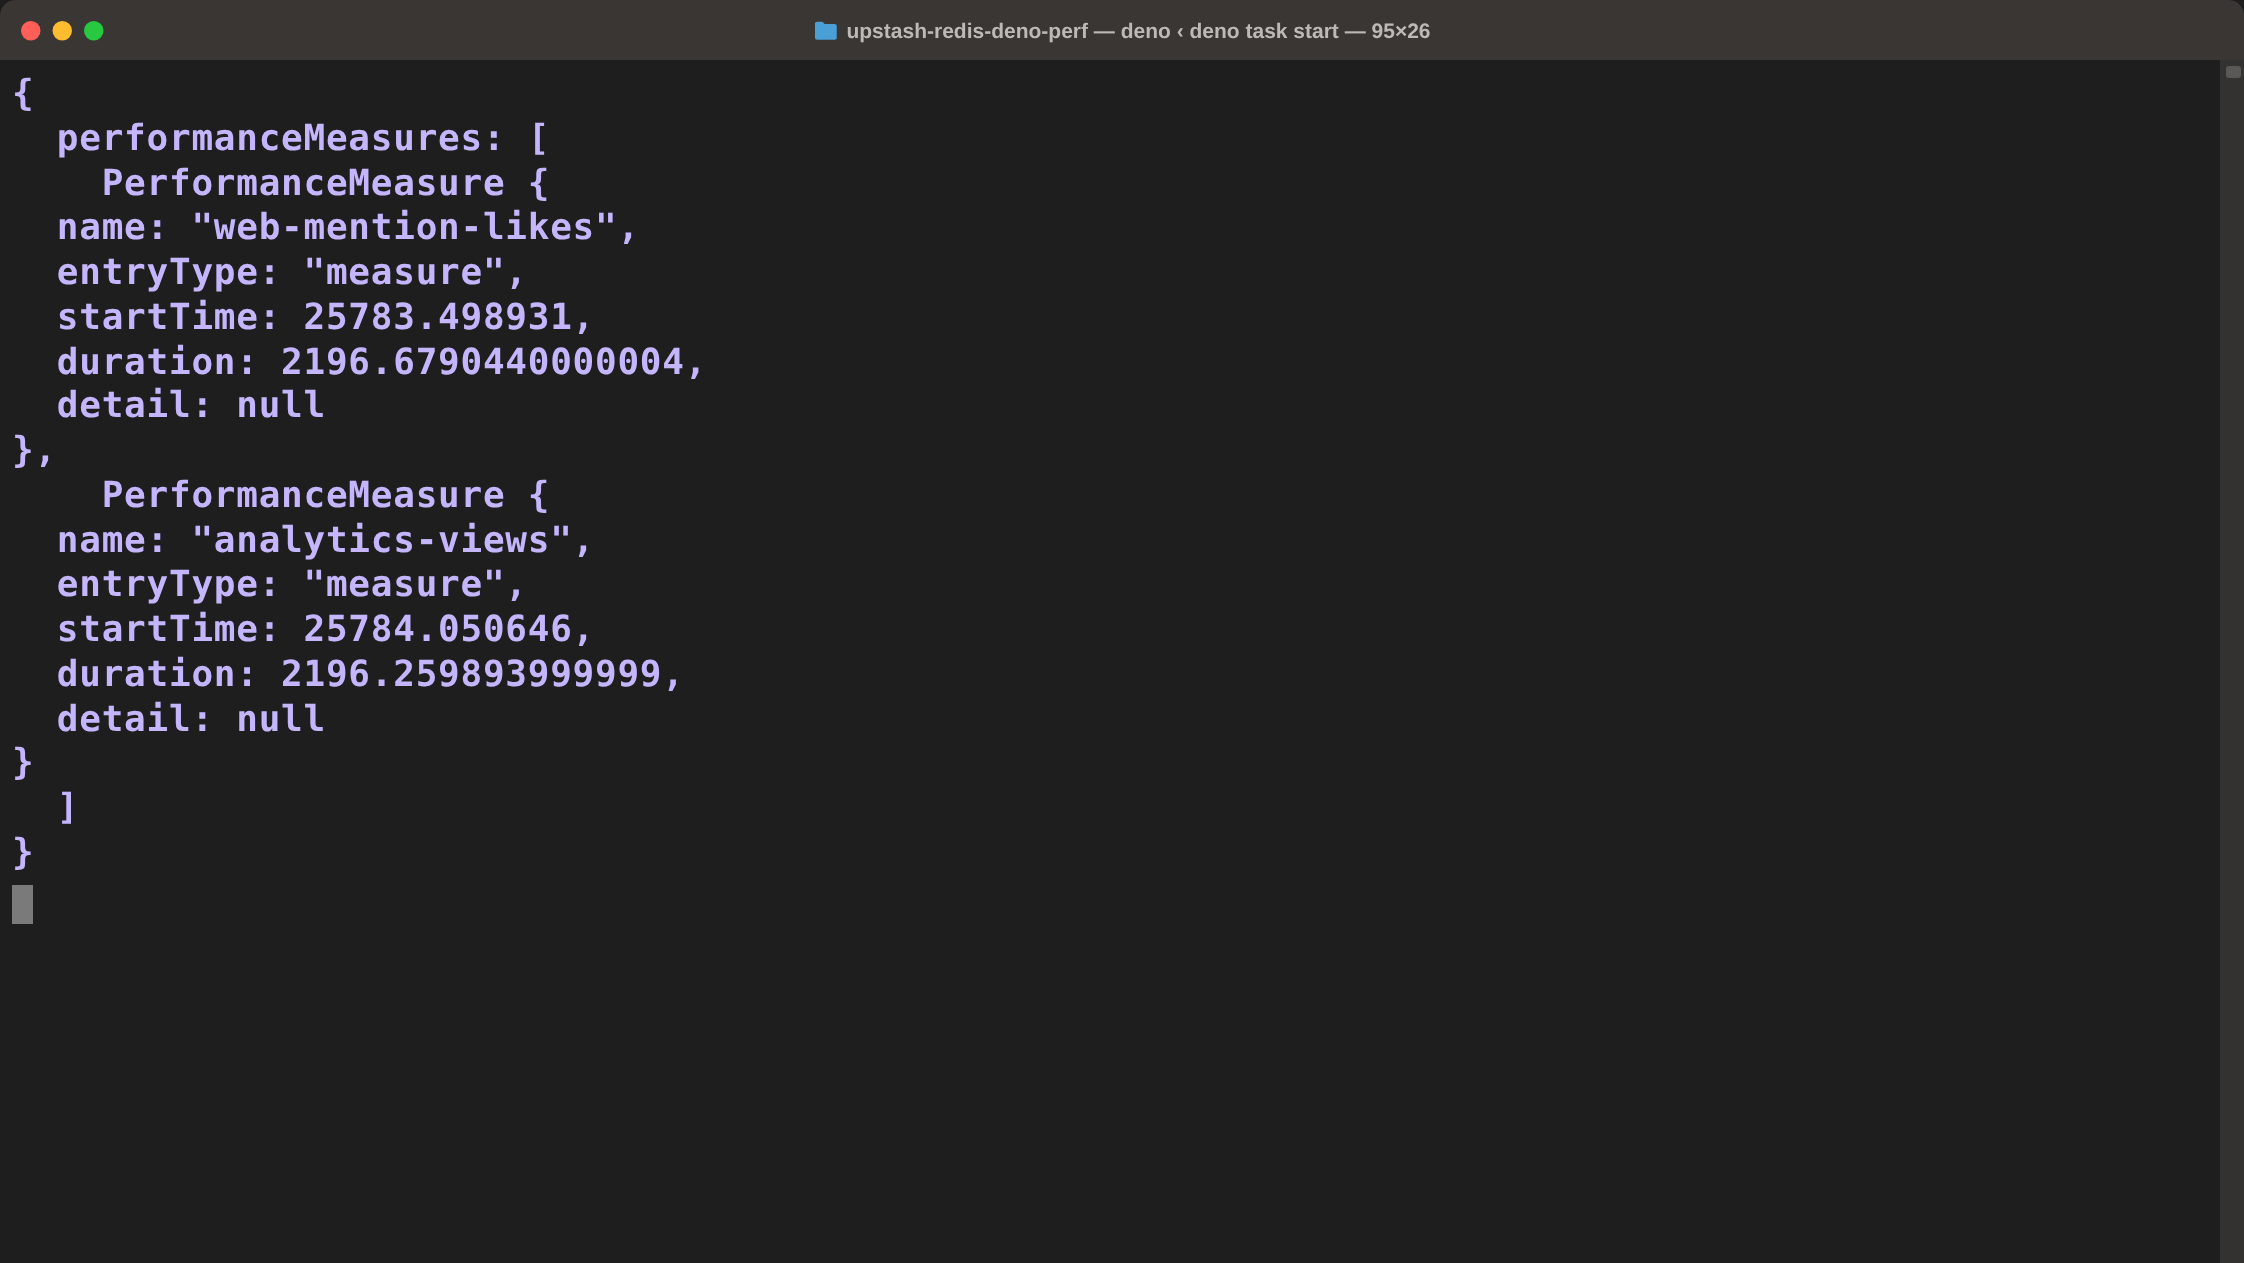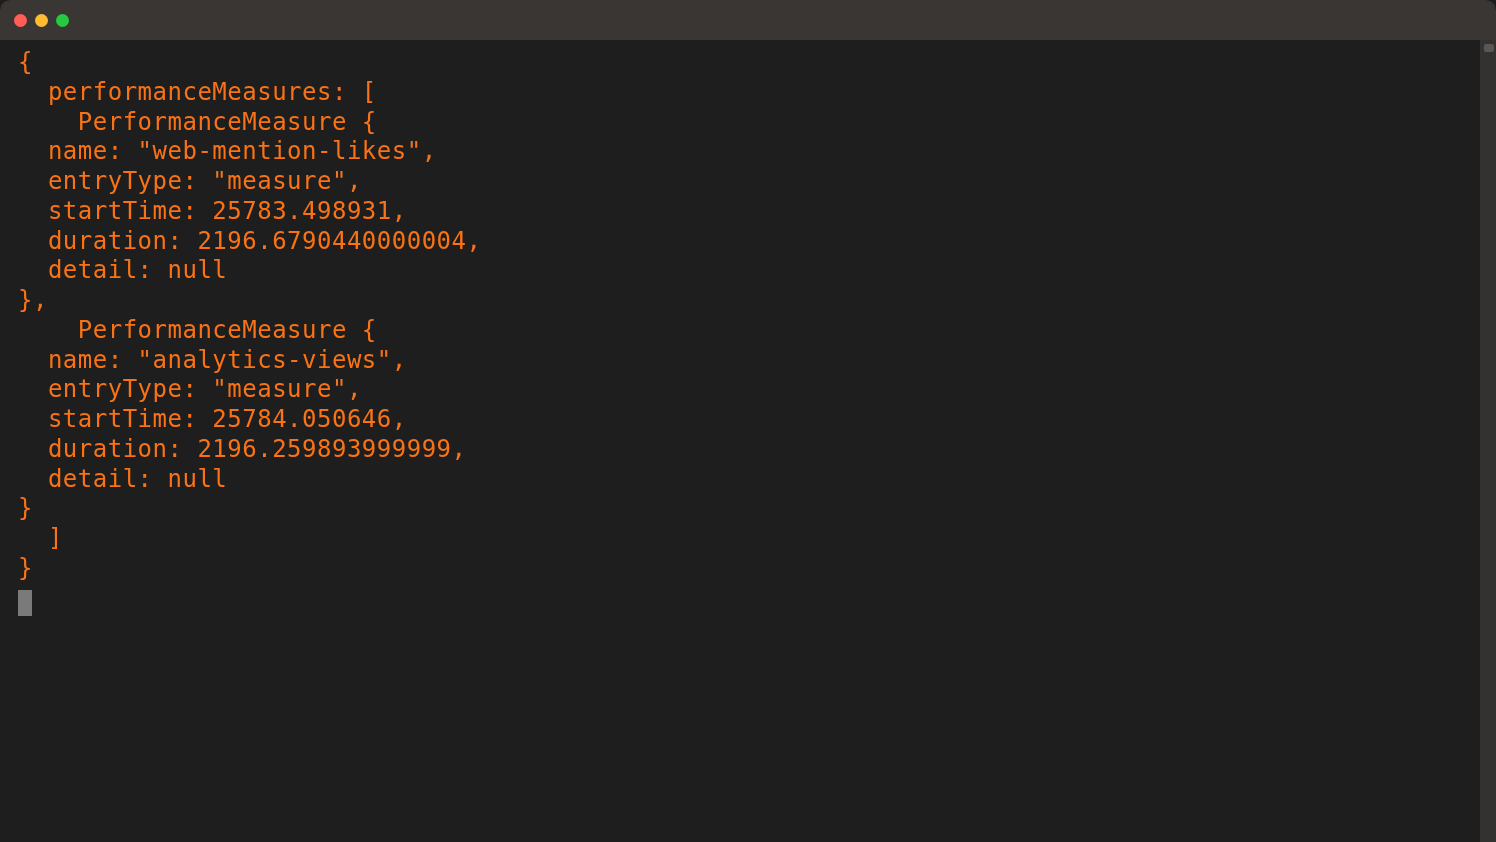--- a/index.html
+++ b/index.html
@@ -49,27 +49,27 @@
       font-size: 14px;
       font-weight: 600;
       font-family: -apple-system, BlinkMacSystemFont, 'Segoe UI', sans-serif;
     }
     .folder-icon {
       width: 16px;
       height: 13px;
       display: inline-block;
     }
     .terminal-body {
-      padding: 8px 18px;
-      color: #f97316;
+      padding: 8px 8px;
+      color: #c4b5fd;
       font-size: 24px;
       line-height: 1.24;
       letter-spacing: 0.5px;
       white-space: pre;
-      font-weight: 400;
+      font-weight: 700;
       position: relative;
       height: calc(100% - 40px);
     }
     .scrollbar-track {
       position: absolute;
       right: 0;
       top: 40px;
       width: 16px;
       height: calc(100% - 40px);
       background: #333230;
@@ -94,20 +94,28 @@
   </style>
 </head>
 <body>
 
 <div class="titlebar">
   <div class="traffic-lights">
     <div class="traffic-light tl-close"></div>
     <div class="traffic-light tl-min"></div>
     <div class="traffic-light tl-max"></div>
   </div>
+  <div class="title-center">
+    <span class="folder-icon">
+      <svg viewBox="0 0 16 13" width="16" height="13">
+        <path d="M1 2 C1 1 1.5 0.5 2.5 0.5 L6 0.5 L7.5 2 L14 2 C15 2 15.5 2.5 15.5 3.5 L15.5 11 C15.5 12 15 12.5 14 12.5 L2.5 12.5 C1.5 12.5 1 12 1 11 Z" fill="#4a9fd6"></path>
+      </svg>
+    </span>
+    <span>upstash-redis-deno-perf — deno ‹ deno task start — 95×26</span>
+  </div>
 </div>
 
 <div class="scrollbar-track"></div>
 <div class="scrollbar-marker"></div>
 
 <div class="terminal-body"><span>{</span>
 <span>  performanceMeasures: [</span>
 <span>    PerformanceMeasure {</span>
 <span>  name: "web-mention-likes",</span>
 <span>  entryType: "measure",</span>

